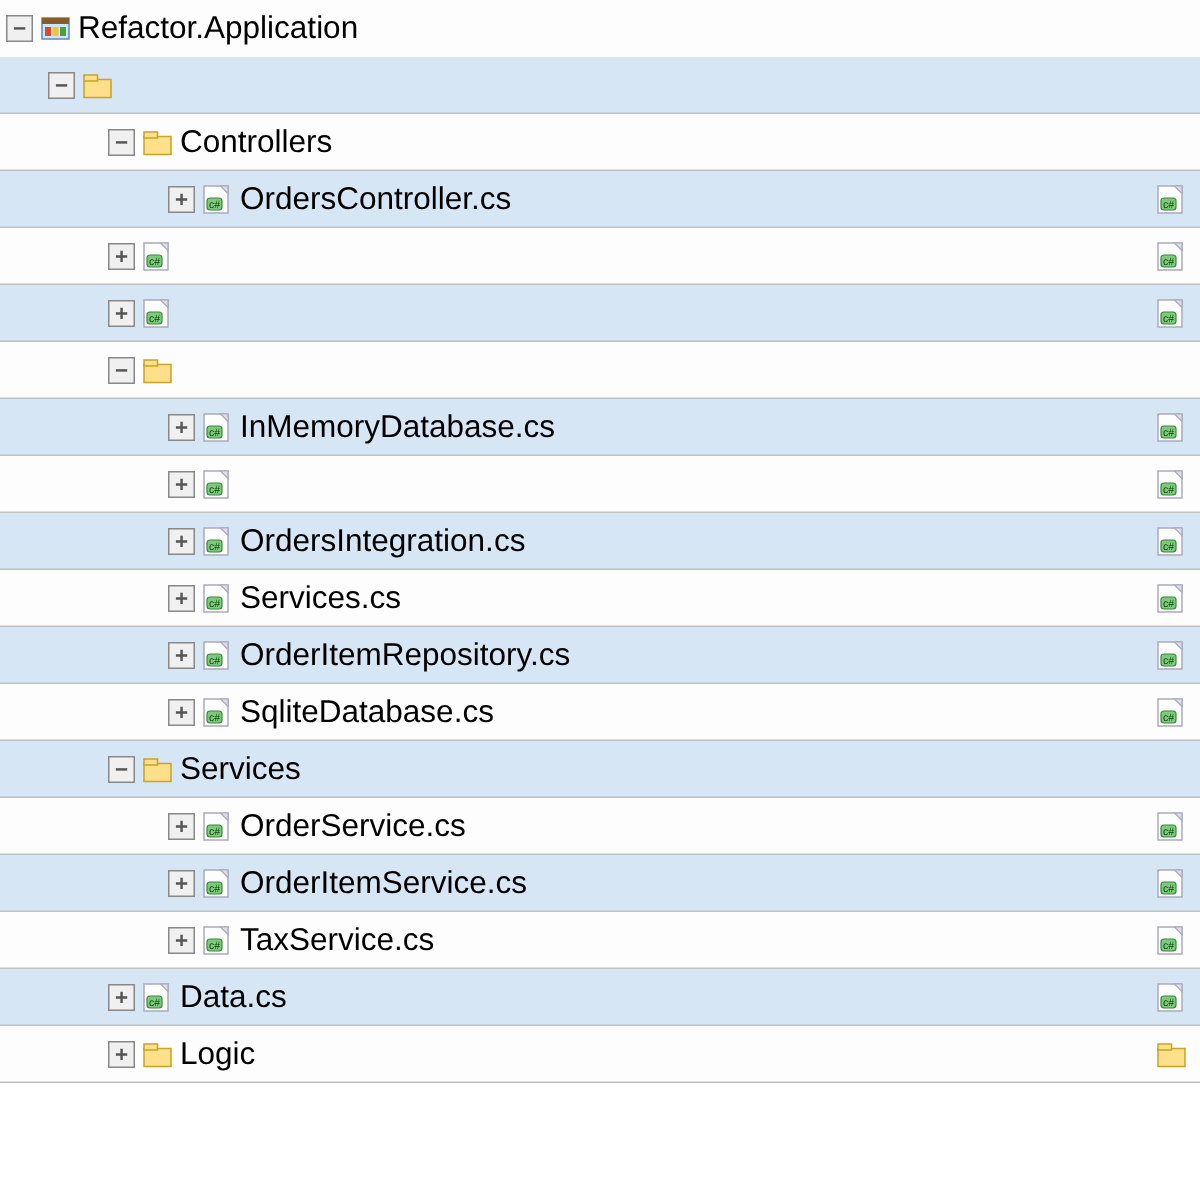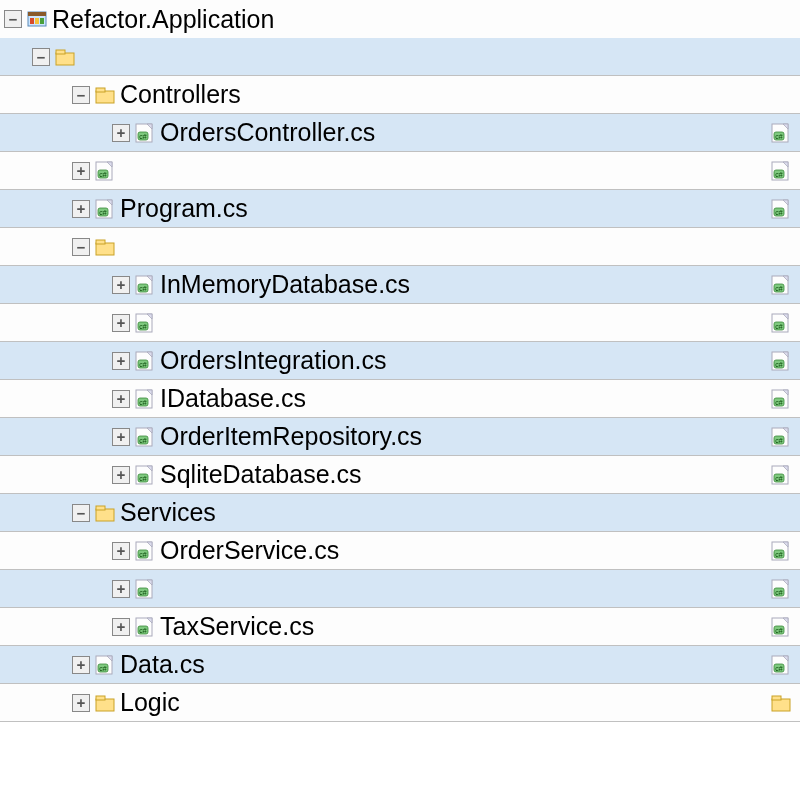--- a/index.html
+++ b/index.html
@@ -53,21 +53,21 @@
     width: 22px;
     height: 22px;
     display: inline-flex;
     align-items: center;
     justify-content: center;
     margin-right: 4px;
     flex-shrink: 0;
   }
   .icon-module svg, .icon-folder svg, .icon-cs svg { width: 22px; height: 22px; }
   .label {
-    font-size: 25px;
+    font-size: 21px;
     color: #000;
     white-space: nowrap;
   }
   .right-icon {
     position: absolute;
     right: 8px;
     top: 50%;
     transform: translateY(-50%);
     width: 22px;
     height: 22px;
@@ -209,21 +209,20 @@
   </div>
 
   <div class="row alt">
     <span class="indent ind-2"></span>
     <span class="toggle">+</span>
     <span class="icon icon-cs">
         <svg viewBox="0 0 22 22">
           <use href="#cs-svg"></use>
         </svg>
       </span>
-    <span class="label">Program.cs</span>
     <span class="right-icon"><svg viewBox="0 0 22 22">
           <use href="#cs-svg"></use>
         </svg></span>
   </div>
 
   <div class="row norm">
     <span class="indent ind-2"></span>
     <span class="toggle">−</span>
     <span class="icon icon-folder">
         <svg viewBox="0 0 22 22">
@@ -274,21 +273,21 @@
   </div>
 
   <div class="row norm">
     <span class="indent ind-3"></span>
     <span class="toggle">+</span>
     <span class="icon icon-cs">
         <svg viewBox="0 0 22 22">
           <use href="#cs-svg"></use>
         </svg>
       </span>
-    <span class="label">IDatabase.cs</span>
+    <span class="label">Services.cs</span>
     <span class="right-icon"><svg viewBox="0 0 22 22">
           <use href="#cs-svg"></use>
         </svg></span>
   </div>
 
   <div class="row alt">
     <span class="indent ind-3"></span>
     <span class="toggle">+</span>
     <span class="icon icon-cs">
         <svg viewBox="0 0 22 22">
@@ -341,20 +340,21 @@
   </div>
 
   <div class="row alt">
     <span class="indent ind-3"></span>
     <span class="toggle">+</span>
     <span class="icon icon-cs">
         <svg viewBox="0 0 22 22">
           <use href="#cs-svg"></use>
         </svg>
       </span>
+    <span class="label">OrderItemService.cs</span>
     <span class="right-icon"><svg viewBox="0 0 22 22">
           <use href="#cs-svg"></use>
         </svg></span>
   </div>
 
   <div class="row norm">
     <span class="indent ind-3"></span>
     <span class="toggle">+</span>
     <span class="icon icon-cs">
         <svg viewBox="0 0 22 22">

